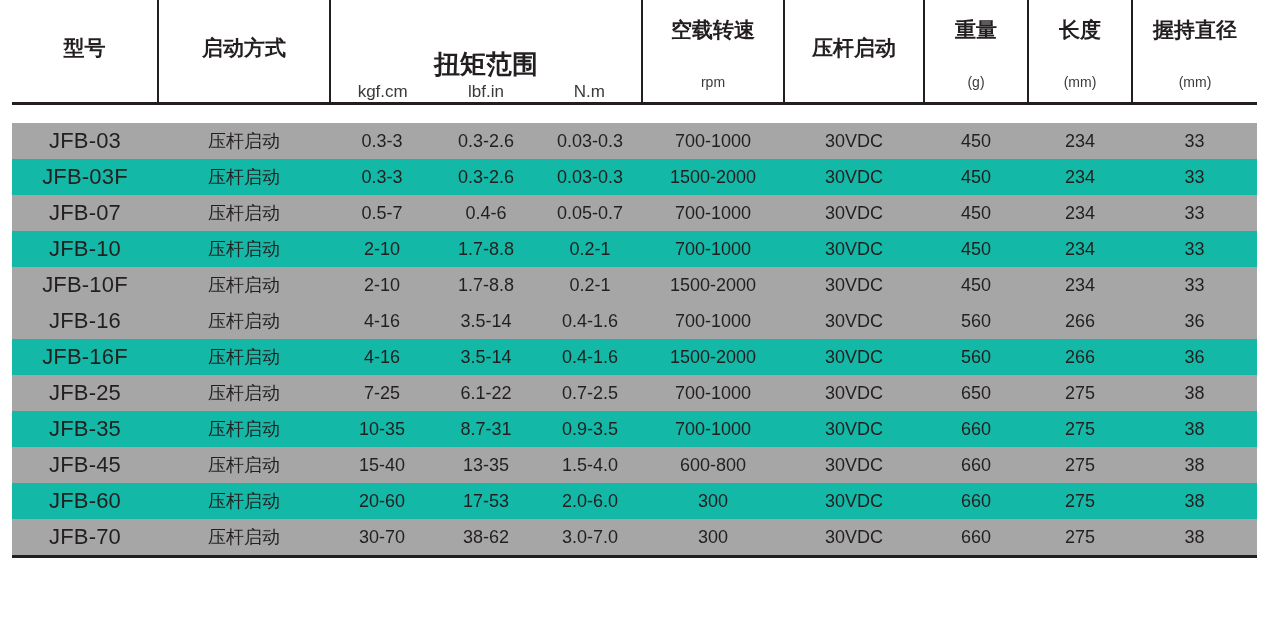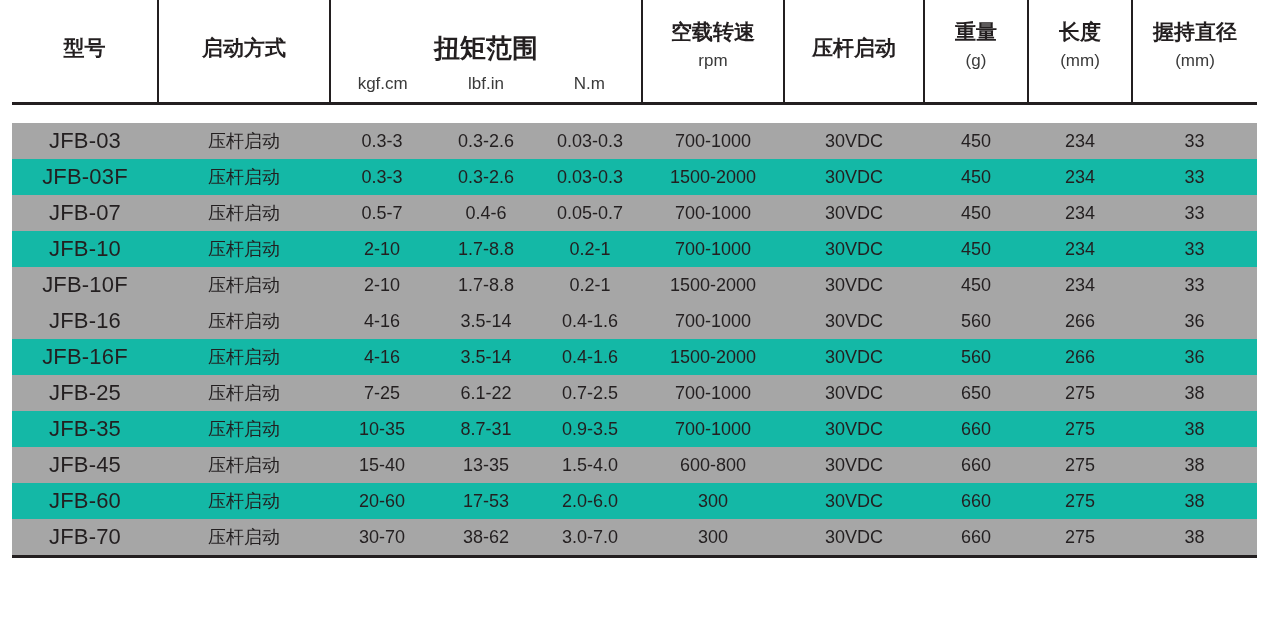--- a/index.html
+++ b/index.html
@@ -44,62 +44,63 @@
     border-bottom: 3px solid #231f20;
   }
   .hdr-main {
     display: block;
     font-size: 21px;
     font-weight: bold;
     line-height: 1.25;
   }
   .hdr-sub {
     display: block;
-    font-size: 17px;
+    font-size: 14px;
     font-weight: normal;
     line-height: 1.35;
     margin-top: 4px;
     color: #3a3a3a;
   }
   
   .torque-wrap {
     display: flex;
     flex-direction: column;
     justify-content: flex-end;
     height: 100%;
   }
   .torque-title {
     font-size: 26px;
     font-weight: bold;
     text-align: center;
     padding-top: 28px;
   }
   .torque-units {
     display: flex;
-    margin-top: 8px;
-    padding-bottom: 8px;
+    margin-top: 0;
   }
   .torque-units span {
     flex: 1 1 0;
     text-align: center;
     font-size: 17px;
     font-weight: normal;
     color: #3a3a3a;
   }
   .head-cell {
     display: flex;
     flex-direction: column;
     justify-content: center;
     align-items: center;
     height: 100%;
     padding-bottom: 6px;
     box-sizing: border-box;
   }
   .head-cell.two-line {
+    justify-content: flex-end;
     padding-bottom: 10px;
+    gap: 26px;
   }
   
   tbody td {
     text-align: center;
     vertical-align: middle;
     font-size: 18px;
     height: 36px;
     padding: 0;
     color: #231f20;
     white-space: nowrap;

